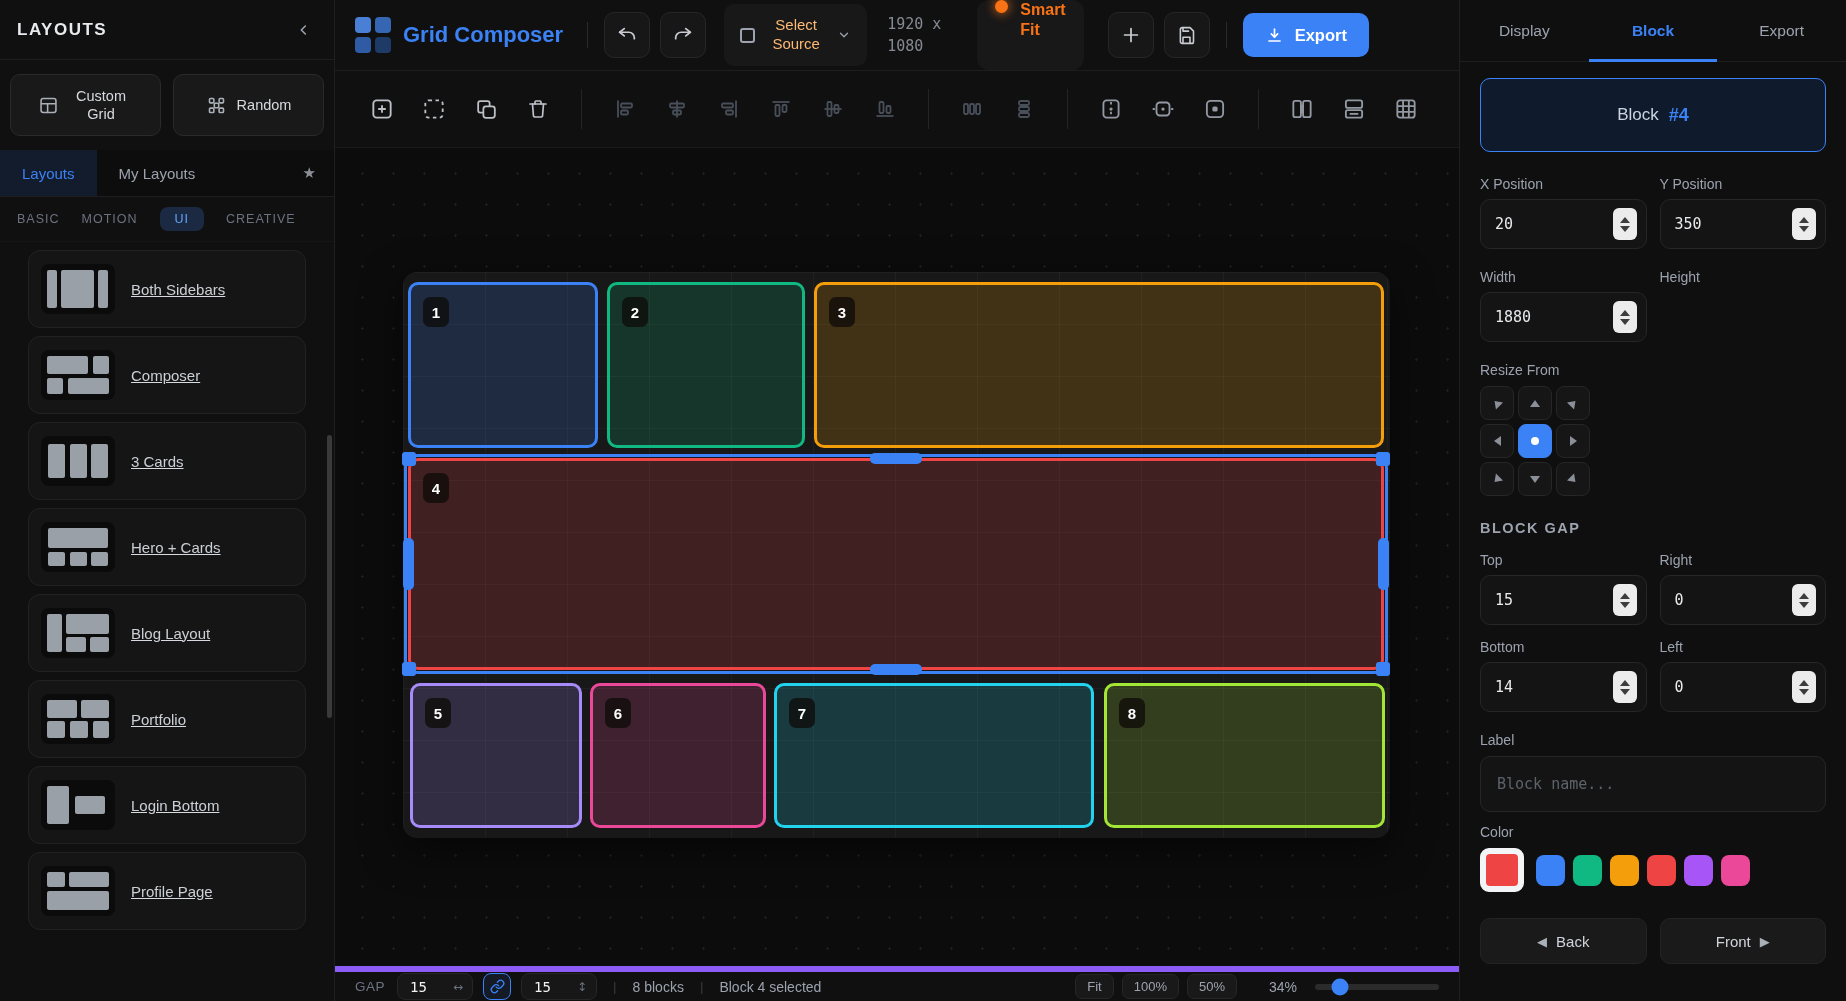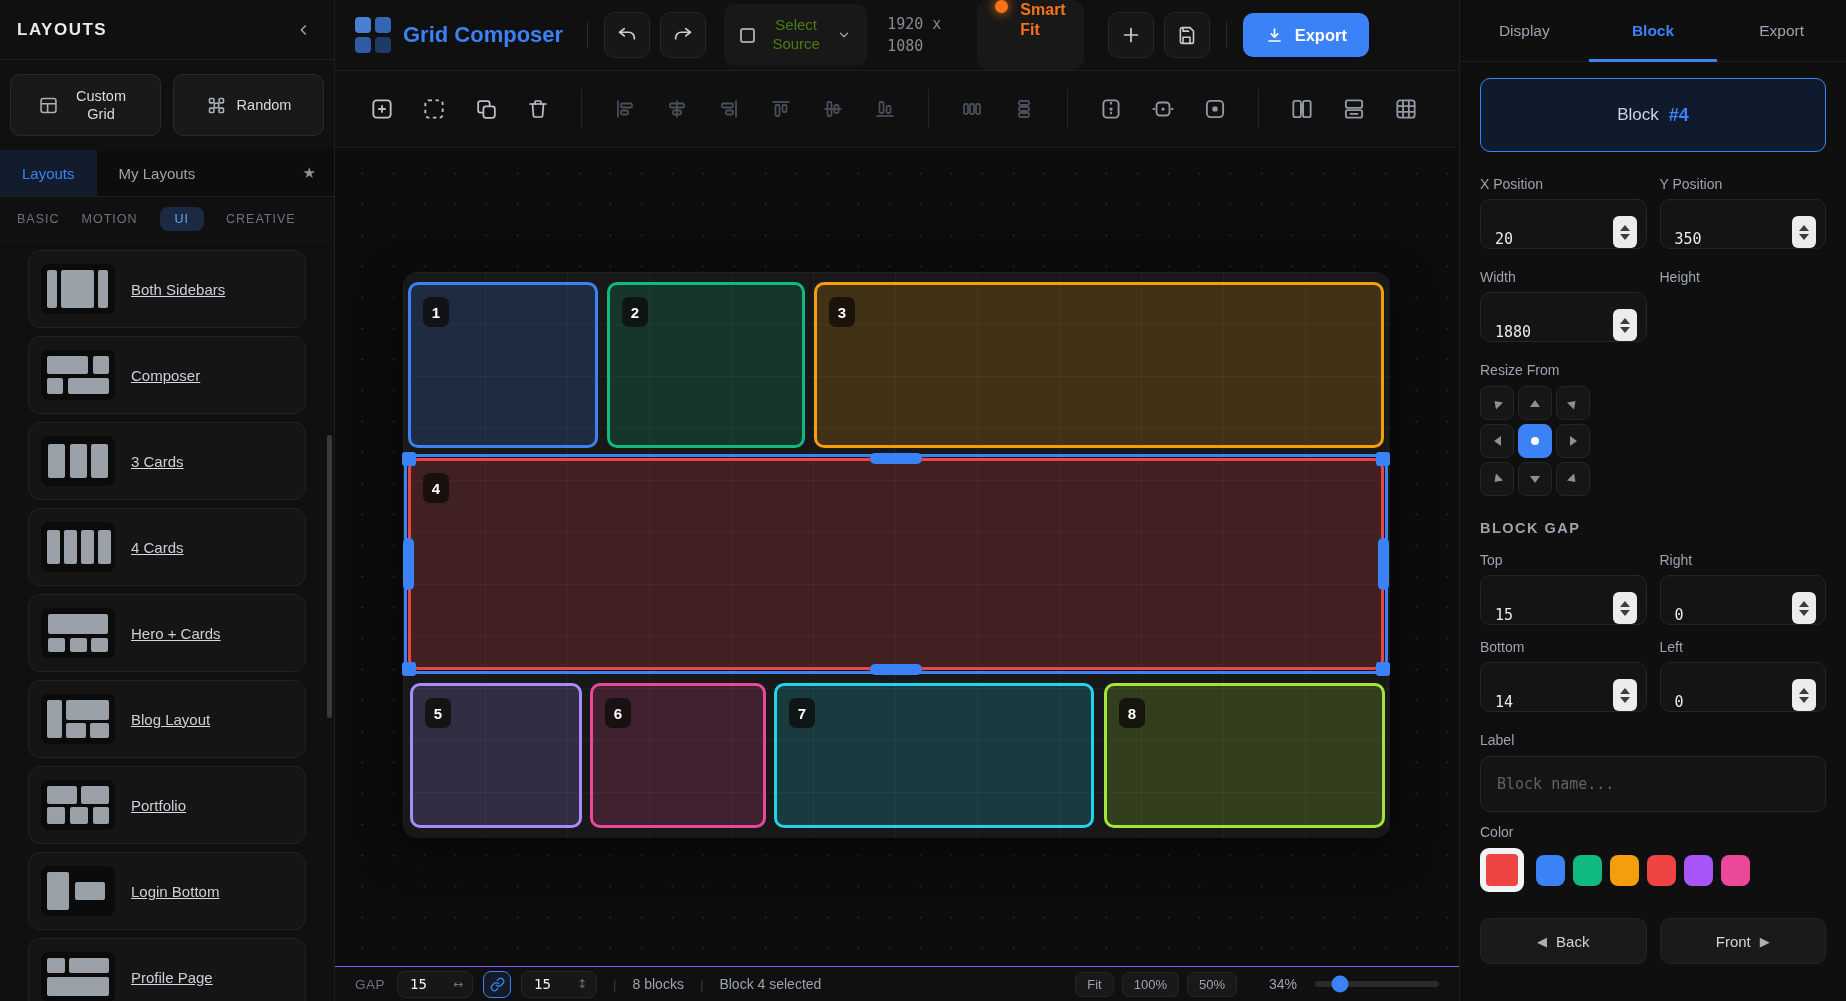--- a/index.html
+++ b/index.html
@@ -55,21 +55,21 @@
   .logo-grid i:nth-child(2){ background:#3566b3; }
   .logo-grid i:nth-child(3){ background:#2f5ba5; }
   .logo-grid i:nth-child(4){ background:#1e3a66; }
   .logo-name { color:#3b82f6; font-size:22px; font-weight:bold; }
   .vsep { width:1px; height:26px; background:#2a2a2a; margin:0 6px; }
   .tb-btn { width:46px; height:46px; background:#171717; border:1px solid #262626; border-radius:10px;
     display:flex; align-items:center; justify-content:center; color:#c9cdd3; cursor:pointer; flex:none; }
   .src-panel { height:62px; background:#181818; border-radius:10px; display:flex; align-items:center;
     gap:12px; padding:0 16px; cursor:pointer; }
   .src-panel .sq { width:15px; height:15px; border:2px solid #9ca3af; border-radius:3px; }
-  .src-panel .lbl { font-size:15px; color:#4d7c0f; line-height:1.25; text-align:center; width:58px; }
+  .src-panel .lbl { font-size:15px; color:#fdba74; line-height:1.25; text-align:center; width:58px; }
   .dims { font-size:15px; color:#858a92; line-height:1.5; margin:0 10px; white-space:pre-line; }
   .smartfit { height:70px; background:#181818; border-radius:12px; display:flex; 
     gap:12px; padding:0 18px; margin-left:16px; cursor:pointer; }
   .sf-dot { width:13px; height:13px; border-radius:50%; background:#f97316;
     box-shadow:0 0 10px 2px rgba(249,115,22,.55); }
   .sf-lbl { color:#f97316; font-weight:bold; font-size:16px; line-height:1.25; }
   .export-btn { height:44px; background:#3b82f6; border:none; border-radius:10px; color:#fff;
     font-size:16.5px; font-weight:bold; display:flex; align-items:center; gap:11px; padding:0 22px;
     cursor:pointer; font-family:inherit; }
 
@@ -99,21 +99,21 @@
   .h-tl{left:-9px;top:-9px;width:14px;height:14px;border-radius:3px;}
   .h-tr{right:-9px;top:-9px;width:14px;height:14px;border-radius:3px;}
   .h-bl{left:-9px;bottom:-9px;width:14px;height:14px;border-radius:3px;}
   .h-br{right:-9px;bottom:-9px;width:14px;height:14px;border-radius:3px;}
   .h-t{left:50%;top:-8px;width:52px;height:11px;margin-left:-26px;border-radius:5px;}
   .h-b{left:50%;bottom:-8px;width:52px;height:11px;margin-left:-26px;border-radius:5px;}
   .h-l{left:-8px;top:50%;width:11px;height:52px;margin-top:-26px;border-radius:5px;}
   .h-r{right:-8px;top:50%;width:11px;height:52px;margin-top:-26px;border-radius:5px;}
 
   
-  .bottombar { height:35px; border-top:1px solid #8b5cf6; background:#101010;
+  .bottombar { height:35px; border-top:6px solid #8b5cf6; background:#101010;
     display:flex; align-items:center; padding:4px 20px; gap:10px; font-size:13.5px; }
   .bb-lbl { color:#6b7280; letter-spacing:.5px; margin-right:2px; }
   .bb-input { width:76px; height:27px; background:#171717; border:1px solid #262626; border-radius:8px;
     display:flex; align-items:center; justify-content:space-between; padding:0 9px 0 12px;
     color:#f0f2f4; font-size:14px; }
   .bb-input .arr { color:#6b7280; font-size:12px; font-family:"DejaVu Sans",sans-serif; }
   .bb-link { width:28px; height:27px; border:1.5px solid #3b82f6; background:rgba(59,130,246,.10);
     border-radius:8px; display:flex; align-items:center; justify-content:center; color:#3b82f6; cursor:pointer; }
   .bb-sep { color:#3a3a3a; margin:0 6px; }
   .bb-status { color:#9ca3af; font-size:14px; }
@@ -133,21 +133,21 @@
   .rp-tab.active { color:#3b82f6; font-weight:bold; }
   .rp-tab.active::after { content:""; position:absolute; left:0; right:0; bottom:-1px; height:3px; background:#3b82f6; }
   .rp-body { padding:16px 20px 0; }
   .blk-card { height:74px; background:#0f1a2c; border:1.5px solid #3b82f6; border-radius:10px;
     display:flex; align-items:center; justify-content:center; gap:10px; margin-bottom:24px; }
   .blk-card .w1 { color:#cbd5e1; font-size:17px; }
   .blk-card .w2 { color:#3b82f6; font-size:18px; font-weight:bold; }
   .two-col { display:grid; grid-template-columns:1fr 1fr; column-gap:13px; }
   .fld-lbl { font-size:14px; color:#9ca3af; margin-bottom:7px; }
   .num-input { height:50px; background:#141414; border:1px solid #262626; border-radius:10px;
-    display:flex; align-items:flex-end; justify-content:space-between; padding:0 9px 0 14px; margin-bottom:20px; }
+    display:flex; align-items:center; justify-content:space-between; padding:0 9px 0 14px; margin-bottom:20px; }
   .num-val { font-family:"DejaVu Sans Mono","Liberation Mono",monospace; font-size:15px; color:#e8eaed; }
   .spinner { width:24px; height:32px; background:#ececec; border-radius:6px; display:flex;
     flex-direction:column; align-items:center; justify-content:center; gap:3px; cursor:pointer; }
   .spinner .up { width:0; height:0; border-left:5px solid transparent; border-right:5px solid transparent;
     border-bottom:6px solid #3c3c3c; }
   .spinner .dn { width:0; height:0; border-left:5px solid transparent; border-right:5px solid transparent;
     border-top:6px solid #3c3c3c; }
   .rf-grid { display:grid; grid-template-columns:repeat(3,34px); grid-template-rows:repeat(3,34px);
     gap:4px; margin:8px 0 24px; }
   .rf-cell { background:#161616; border:1px solid #262626; border-radius:8px; display:flex;
@@ -246,29 +246,20 @@
         <div class="layout-item">
           <span class="thumb">
             <i class="r" style="left: 10%; top: 16%; width: 23%; height: 68%;"></i>
             <i class="r" style="left: 39%; top: 16%; width: 23%; height: 68%;"></i>
             <i class="r" style="left: 68%; top: 16%; width: 23%; height: 68%;"></i>
           </span>
           <span class="lbl">3 Cards</span>
         </div>
         <div class="layout-item">
           <span class="thumb">
-            <i class="r" style="left: 8%; top: 16%; width: 18%; height: 68%;"></i>
-            <i class="r" style="left: 31%; top: 16%; width: 18%; height: 68%;"></i>
-            <i class="r" style="left: 54%; top: 16%; width: 18%; height: 68%;"></i>
-            <i class="r" style="left: 77%; top: 16%; width: 18%; height: 68%;"></i>
-          </span>
-          <span class="lbl">4 Cards</span>
-        </div>
-        <div class="layout-item">
-          <span class="thumb">
             <i class="r" style="left: 10%; top: 12%; width: 80%; height: 40%;"></i>
             <i class="r" style="left: 10%; top: 60%; width: 23%; height: 28%;"></i>
             <i class="r" style="left: 39%; top: 60%; width: 23%; height: 28%;"></i>
             <i class="r" style="left: 68%; top: 60%; width: 22%; height: 28%;"></i>
           </span>
           <span class="lbl">Hero + Cards</span>
         </div>
         <div class="layout-item">
           <span class="thumb">
             <i class="r" style="left: 8%; top: 12%; width: 20%; height: 76%;"></i>

